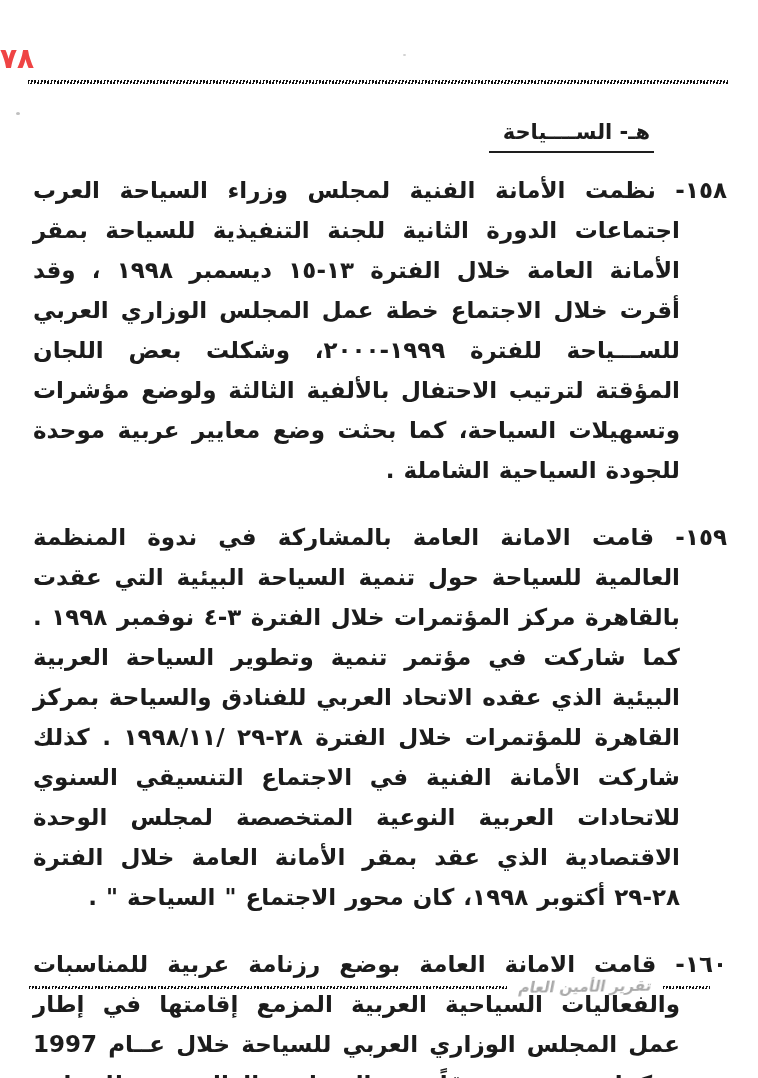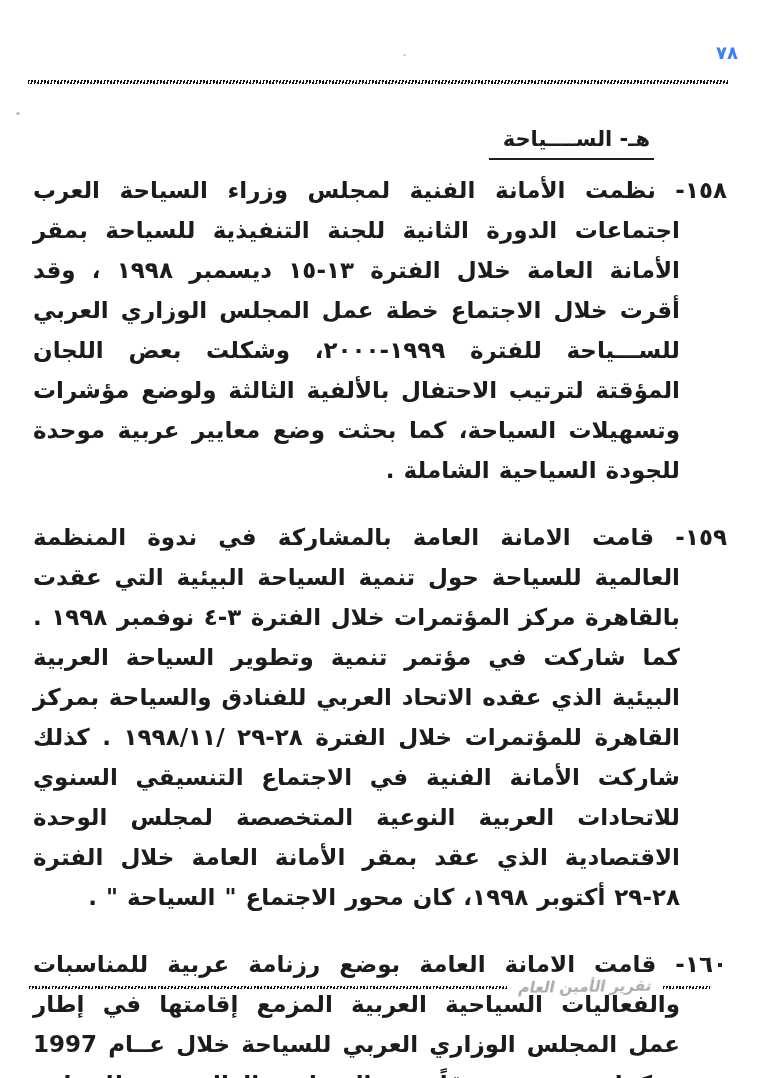--- a/index.html
+++ b/index.html
@@ -16,40 +16,40 @@
     overflow: hidden;
     direction: rtl;
     font-family: "DejaVu Sans", sans-serif;
     color: #1c1c1c;
   }
   .page-number {
     position: absolute;
     top: 42px;
     left: 0;
     right: 20px;
-    text-align: right;
-    font-size: 18px;
+    text-align: left;
+    font-size: 28px;
     font-weight: bold;
     letter-spacing: 9px;
-    color: #3b82f6;
+    color: #ef4444;
   }
   .rule {
     background-image: repeating-linear-gradient(105deg,
       #101010 0px, #101010 1.6px, rgba(255,255,255,0) 1.6px, rgba(255,255,255,0) 3.2px);
   }
   .top-rule {
     position: absolute;
     top: 80px;
     right: 30px;
     left: 28px;
     height: 4px;
   }
   .heading-wrap {
     position: absolute;
-    top: 127px;
+    top: 120px;
     right: 104px;
   }
   .section-heading {
     display: inline-block;
     font-size: 21px;
     font-weight: bold;
     padding: 0 4px 7px 14px;
     border-bottom: 2px solid #1e1e1e;
   }
   .body-text {

